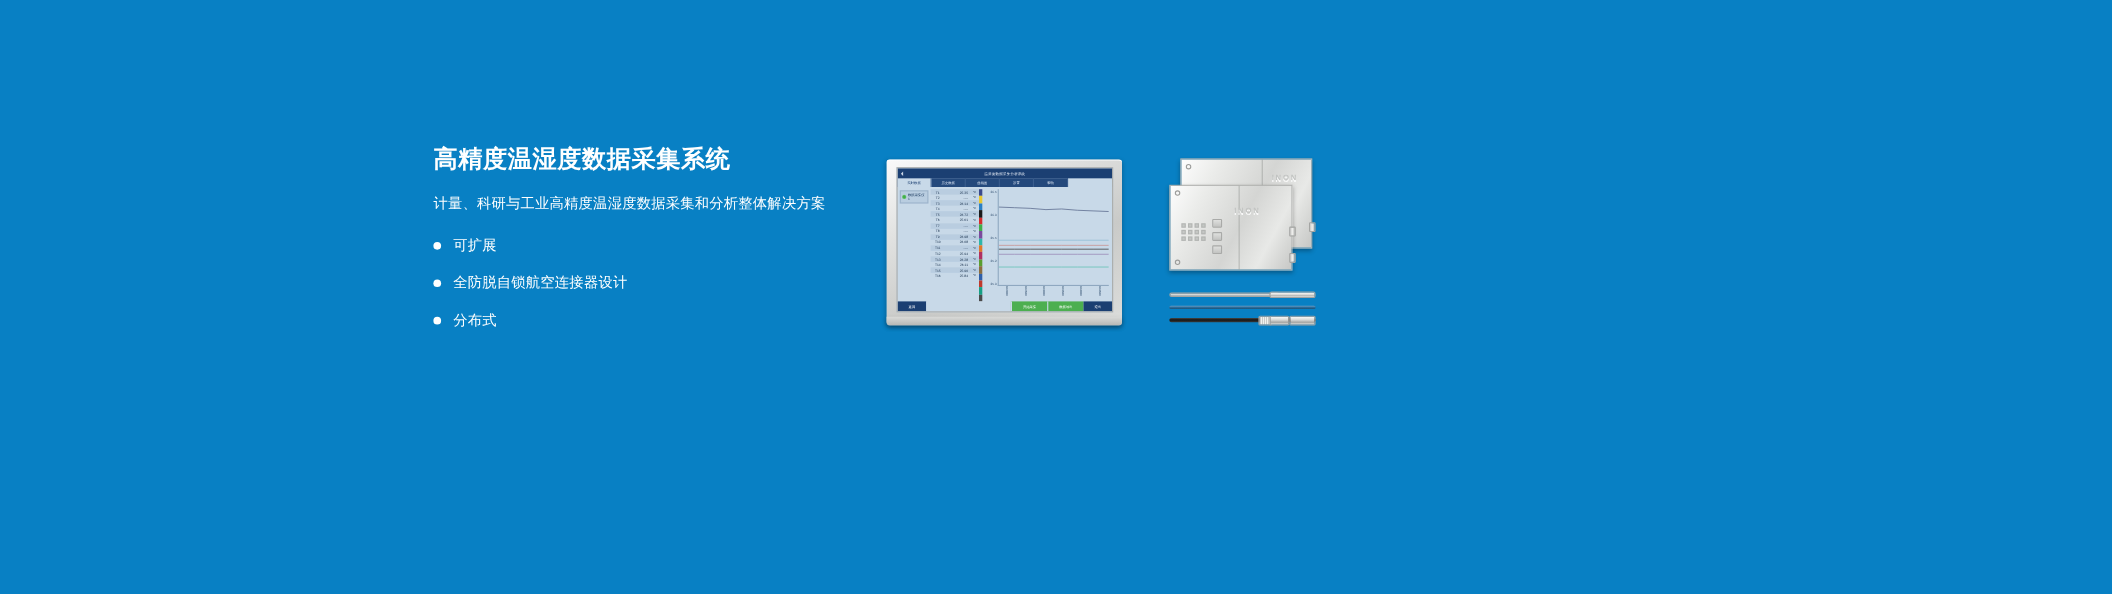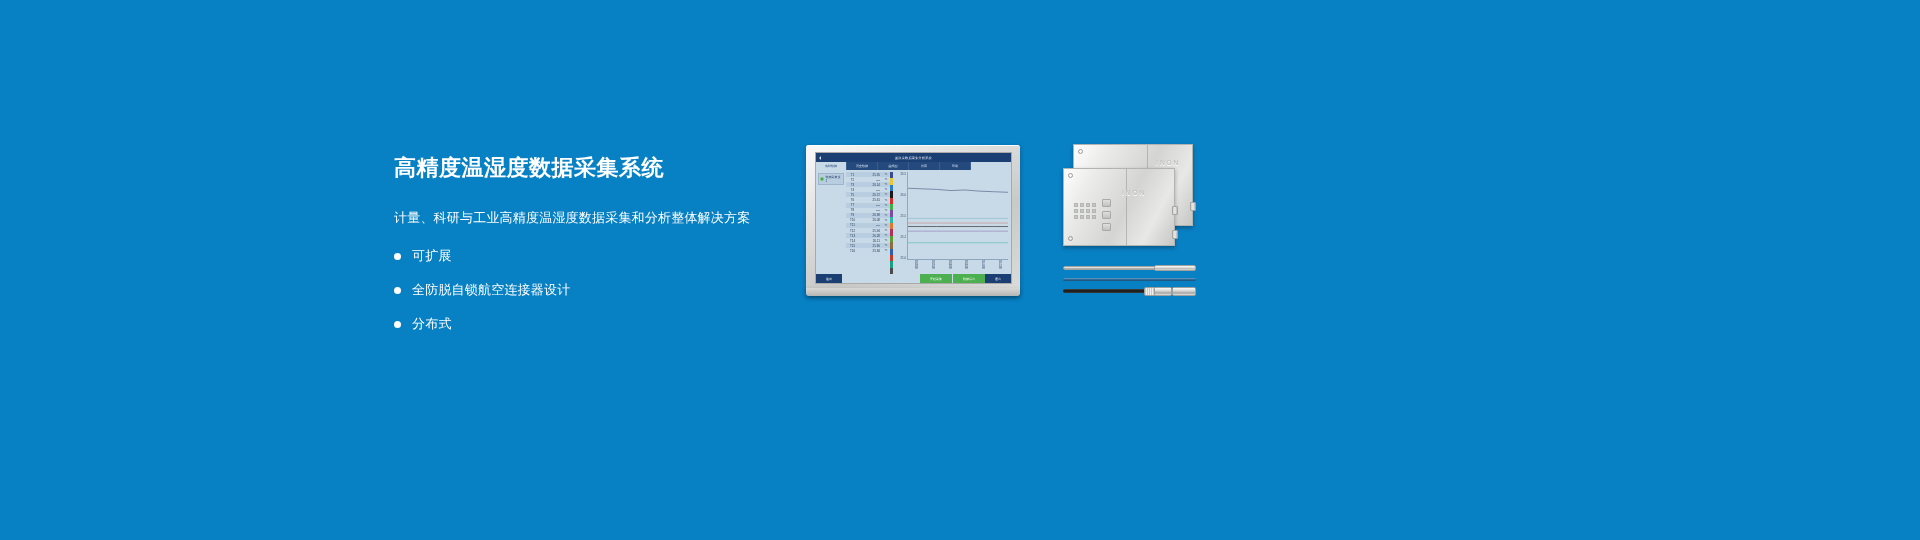--- a/index.html
+++ b/index.html
@@ -7,28 +7,28 @@
   html, body {
     width: 1920px; height: 540px;
     overflow: hidden;
     font-family: "Liberation Sans", "DejaVu Sans", sans-serif;
   }
   body { background: #0880c4; position: relative; }
 
   .banner { position: absolute; inset: 0; background: #0880c4; }
 
   
-  .text-block { position: absolute; left: 394px; top: 155px; width: 400px; }
+  .text-block { position: absolute; left: 394px; top: 132px; width: 400px; }
 
   .headline {
     font-size: 22px; font-weight: bold; color: #ffffff;
     letter-spacing: 0.5px; line-height: 1.2; white-space: nowrap;
   }
   .subhead {
-    margin-top: 29px; font-size: 13px; color: #ffffff;
+    margin-top: 19px; font-size: 13px; color: #ffffff;
     line-height: 1.3; white-space: nowrap; letter-spacing: 0.2px;
   }
   .feature-list { margin-top: 20px; list-style: none; text-align: right; }
   .feature-item {
     display: flex; align-items: center;
     font-size: 13px; color: #ffffff; margin-bottom: 16px;
     letter-spacing: 0.2px; white-space: nowrap;
   }
   .bullet-dot {
     width: 7px; height: 7px; border-radius: 50%;

